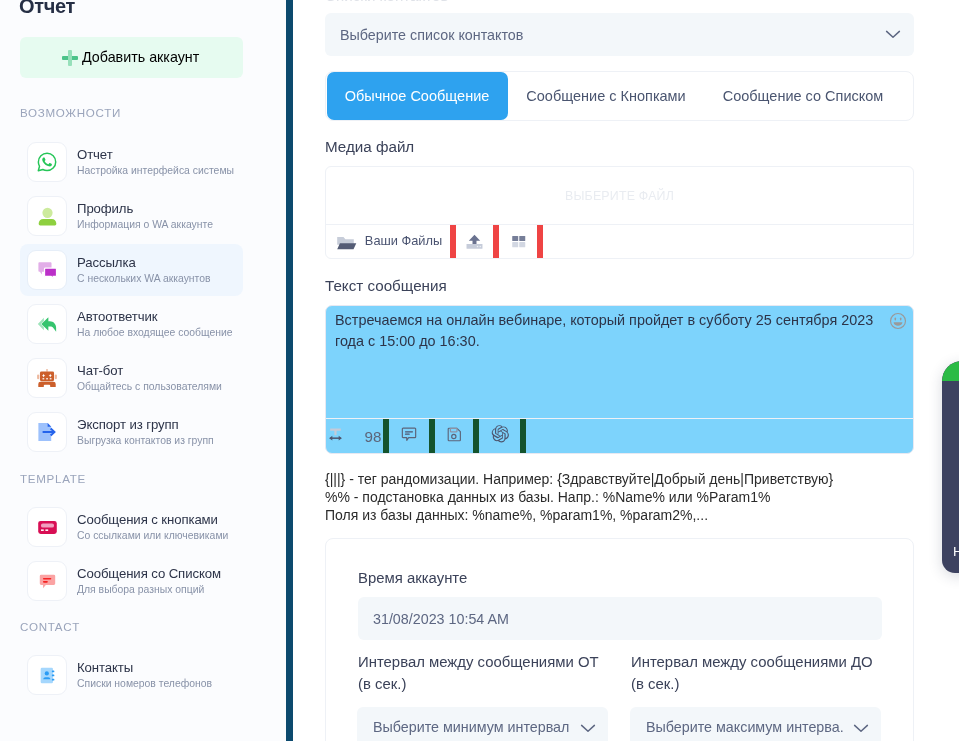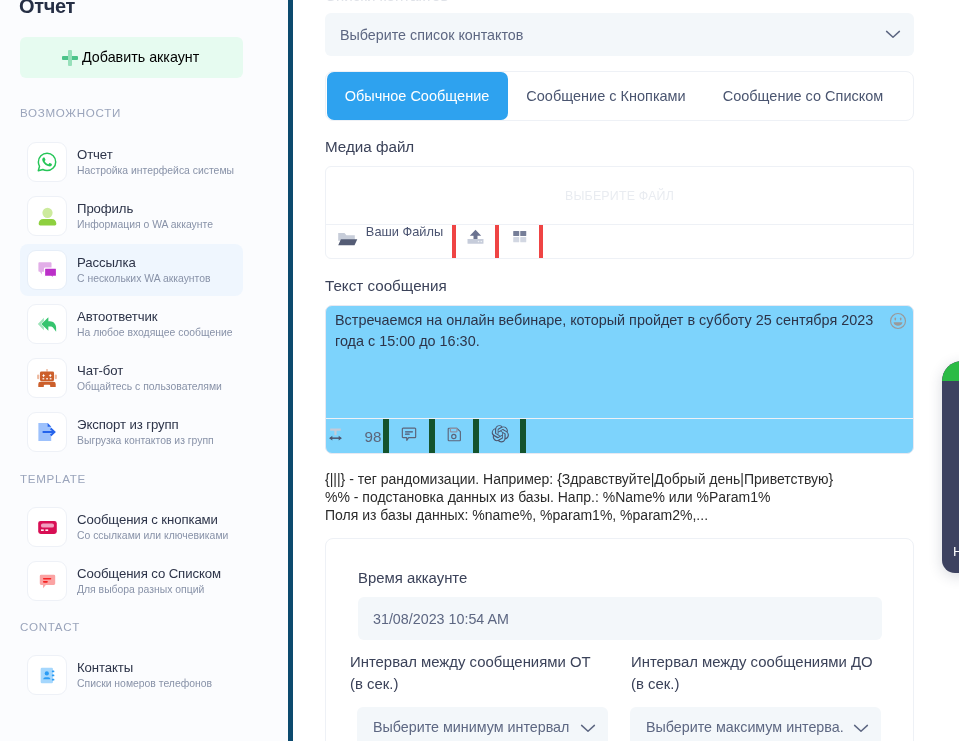--- a/index.html
+++ b/index.html
@@ -10,21 +10,21 @@
     background:#ffffff;
     color:#2e3347;
     -webkit-font-smoothing: antialiased;
   }
   .page { position:relative; width:959px; height:741px; overflow:hidden; background:#fff; }
 
   
   .sidebar {
     position:absolute; left:0; top:0; width:293px; height:741px;
     background:#fbfcfe;
-    border-right:5px solid #0c4a6e;
+    border-right:7px solid #0c4a6e;
     overflow:hidden;
   }
   .sb-title {
     position:absolute; left:19px; top:-5px;
     font-size:20px; font-weight:700; color:#262f45; letter-spacing:-0.3px;
   }
   .add-acct {
     position:absolute; left:20px; top:37px; width:223px; height:41px;
     background:#e6fbf0; border-radius:6px;
     display:block; color:#000000; font-size:14.3px; cursor:pointer;
@@ -85,21 +85,21 @@
   .tab.active { background:#2ea2ef; color:#fff; }
 
   
   .media-box {
     position:absolute; left:325px; top:166px; width:589px; height:93px;
     border:1px solid #eef1f6; border-radius:6px; background:#fff;
   }
   .media-top { height:57px; display:flex; align-items:center; justify-content:center; }
   .media-top .ph { font-size:12.4px; color:#e9ecf1; letter-spacing:0.2px; }
   .media-bot { height:34px; border-top:1px solid #eef1f6; display:flex; align-items:stretch; }
-  .mb-cell { display:flex; justify-content:center; border-right:4px solid #ef4444; cursor:pointer; }
+  .mb-cell { display:flex; align-items:center; justify-content:center; border-right:6px solid #ef4444; cursor:pointer; }
 
   
   .ta-box {
     position:absolute; left:325px; top:305px; width:589px; height:149px;
     border:1px solid #e7e9f2; border-radius:7px; background:#7dd3fc;
   }
   .ta-text {
     position:absolute; left:9px; top:4px; width:548px;
     font-size:14.4px; line-height:21px; color:#2d3449;
   }
@@ -395,21 +395,21 @@
 
     <div class="hint" style="top:471px;">{|||} - тег рандомизации. Например: {Здравствуйте|Добрый день|Приветствую}</div>
     <div class="hint" style="top:489px;">%% - подстановка данных из базы. Напр.: %Name% или %Param1%</div>
     <div class="hint" style="top:507px;">Поля из базы данных: %name%, %param1%, %param2%,...</div>
 
     <div class="card">
       <div class="field-label" style="left:32px; top:31px;">Время аккаунте</div>
       <div class="select-box" style="left:32px; top:58px; width:524px; height:43px; padding-left:15px;">
         <span class="txt">31/08/2023 10:54 AM</span>
       </div>
-      <div class="field-label" style="left:24px; top:112px; width:270px; line-height:22px;">
+      <div class="field-label" style="left:32px; top:112px; width:270px; line-height:22px;">
         <span>Интервал между сообщениями ОТ</span><br>
         <span>(в сек.)</span>
       </div>
       <div class="field-label" style="left:305px; top:112px; width:270px; line-height:22px;">
         <span>Интервал между сообщениями ДО</span><br>
         <span>(в сек.)</span>
       </div>
       <div class="select-box" style="left:31px; top:168px; width:251px; height:40px; padding-left:16px;">
         <span class="txt">Выберите минимум интервал</span>
         <span class="chev" style="right:12px; top:13px;">

